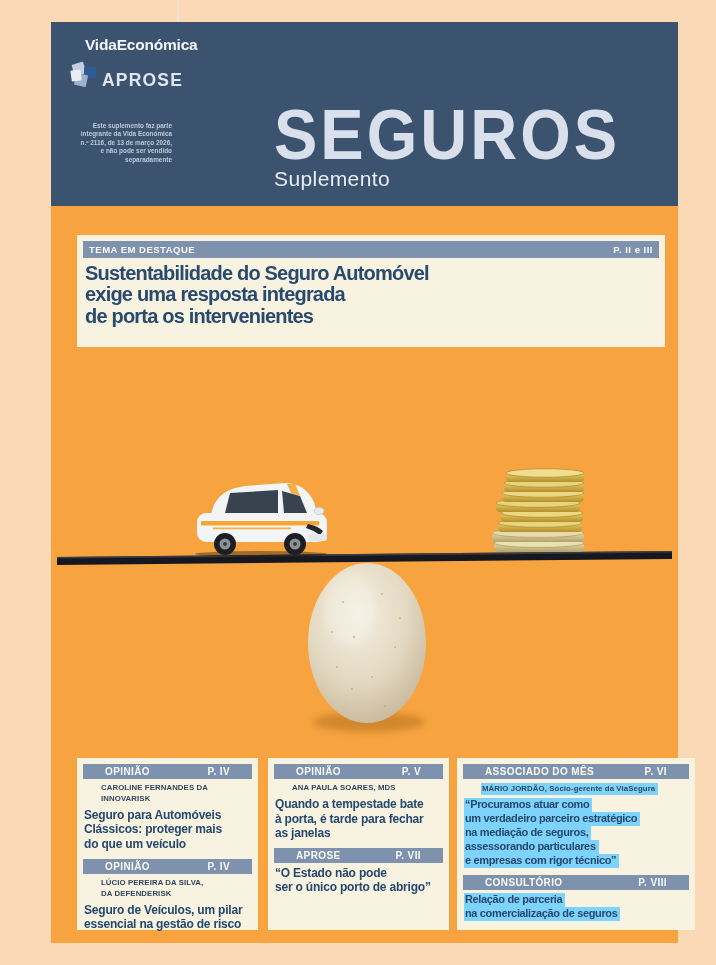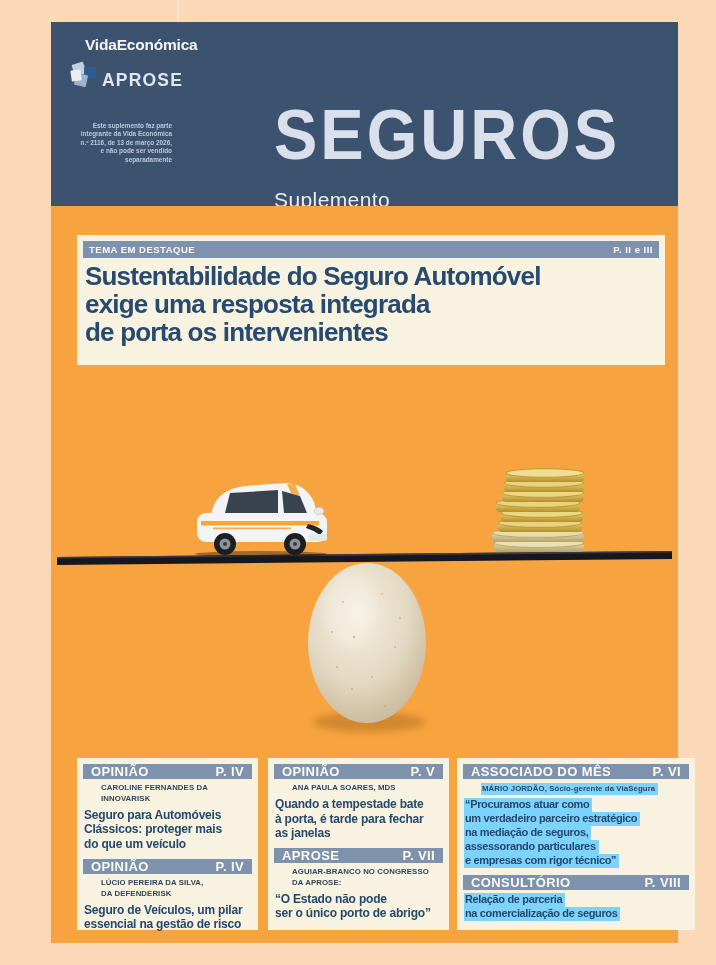--- a/index.html
+++ b/index.html
@@ -9,38 +9,38 @@
   
   .masthead { position:absolute; left:51px; top:22px; width:627px; height:184px; background:#3c5370; }
   .vline { position:absolute; left:177px; top:0; width:2px; height:155px; background:#e9e5dc; opacity:.85; }
   .vline-dot { position:absolute; left:173px; top:154px; width:7px; height:7px; border:1.5px solid #ece8e0; border-radius:50%; }
   .publisher { position:absolute; left:22px; top:14px; font-size:15.5px; font-weight:bold; color:#f3f5f9; letter-spacing:-0.2px;margin-left:12px; }
   .aprose { position:absolute; left:19px; top:38px; display:flex; align-items:center; }
   .aprose-text { font-size:17.5px; color:#dfe6ef; letter-spacing:1.2px; font-weight:600; margin-left:2px; }
   .mast-note { position:absolute; left:26px; top:100px; width:95px; text-align:right; font-size:6.4px; font-weight:bold; color:#bcc9db; line-height:1.32; }
   .title-wrap { position:absolute; right:32px; top:80px; width:372px; }
   .mast-title { font-size:65px; font-weight:bold; color:#d9e0eb; letter-spacing:3px; line-height:0.95; transform:scaleY(1.08); transform-origin:top left; white-space:nowrap; }
-  .mast-subtitle { font-size:21px; color:#e8edf4; margin-top:24px; letter-spacing:0.4px; }
+  .mast-subtitle { font-size:21px; color:#e8edf4; margin-top:3px; letter-spacing:0.4px; }
 
   
   .hero { position:absolute; left:51px; top:206px; width:627px; height:737px; background:#f7a440; }
   .scene { position:absolute; left:0; top:0; width:627px; height:737px; }
 
   
-  .feature { position:absolute; left:26px; top:29px; width:588px; height:130px; background:#f8f2e1; padding:6px; }
+  .feature { position:absolute; left:26px; top:29px; width:588px; height:112px; background:#f8f2e1; padding:6px; }
   .bar { display:flex; justify-content:space-between; align-items:center; background:#7e92ae; color:#fbfbf6; font-weight:bold; }
   .feature .bar { height:17px; font-size:9.5px; padding:0 6px; letter-spacing:0.5px; }
-  .feature-headline { margin-top:5px; margin-left:2px; font-size:26px; font-weight:bold; color:#274a6e; letter-spacing:-0.8px; line-height:1.07; }
+  .feature-headline { margin-top:5px; margin-left:2px; font-size:20px; font-weight:bold; color:#274a6e; letter-spacing:-0.8px; line-height:1.07; }
 
   
   .teaser { position:absolute; top:552px; height:172px; background:#f8f2e1; padding:6px; }
   .teaser-1 { left:26px;  width:181px; }
   .teaser-2 { left:217px; width:181px; }
   .teaser-3 { left:406px; width:238px; }
-  .teaser .bar { height:15px; font-size:13px; padding:0 8px; letter-spacing:0.4px; }
+  .teaser .bar { height:15px; font-size:10px; padding:0 22px; letter-spacing:0.4px; }
   .section + .section { margin-top:7px; }
   .kicker { margin:4px 1px 2px 18px; font-size:7.8px; font-weight:bold; color:#31465c; line-height:1.4; letter-spacing:0.1px; }
   .headline { margin:3px 1px 0 1px; font-size:12px; font-weight:bold; color:#25486d; line-height:1.22; letter-spacing:-0.2px; }
   .teaser-3 .headline { font-size:11px; letter-spacing:-0.35px; line-height:1.3; }
   .hl .kicker span, .hl .headline span { background:#7dd3fc; display:inline-block; padding:0.5px 3px 0.5px 1px; }
   .hl .headline .hl-line { line-height:1.18; }
 </style>
 </head>
 <body>
 
@@ -238,24 +238,20 @@
           <div>Quando a tempestade bate</div>
           <div>à porta, é tarde para fechar</div>
           <div>as janelas</div>
         </div>
       </div>
       <div class="section">
         <div class="bar">
           <span>APROSE</span>
           <span>P. VII</span>
         </div>
-        <div class="kicker">
-          <div>AGUIAR-BRANCO NO CONGRESSO</div>
-          <div>DA APROSE:</div>
-        </div>
         <div class="headline">
           <div>“O Estado não pode</div>
           <div>ser o único porto de abrigo”</div>
         </div>
       </div>
     </div>
 
     <div class="teaser teaser-3 hl">
       <div class="section">
         <div class="bar">

